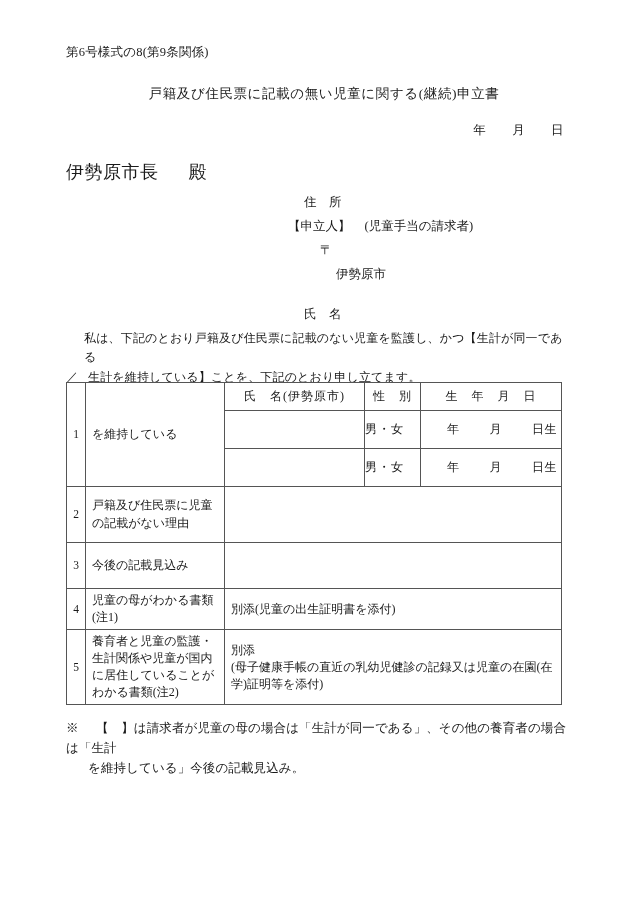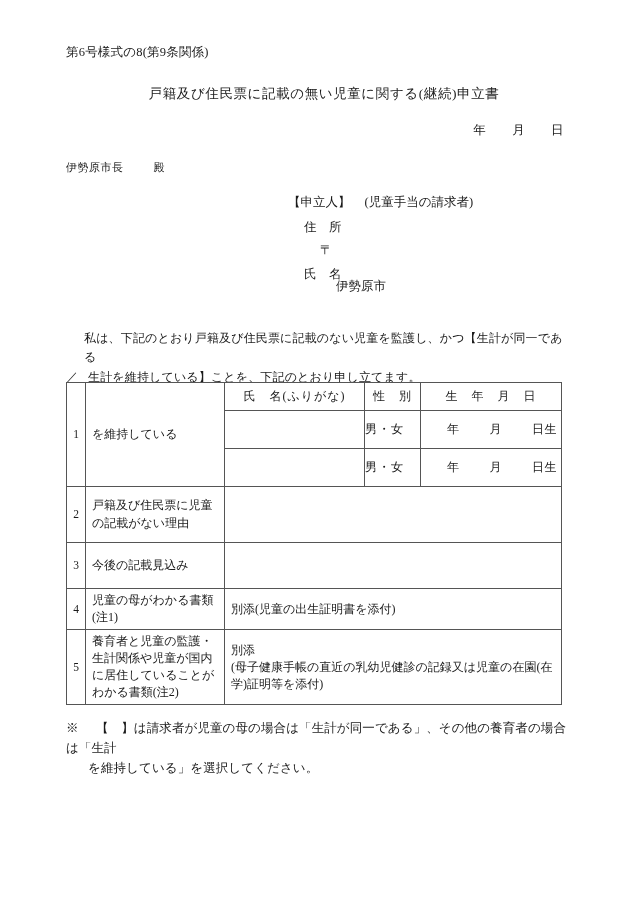--- a/index.html
+++ b/index.html
@@ -48,21 +48,21 @@
     font-size: 12.5px;
     letter-spacing: 0.4px;
     white-space: nowrap;
   }
   .date-line .gap { display: inline-block; width: 26px; }
 
   .addressee {
     position: absolute;
     left: 66px;
     top: 160px;
-    font-size: 11px;
+    font-size: 18px;
     letter-spacing: 0.5px;
     white-space: nowrap;
   }
   .addressee .sp { display: inline-block; width: 30px; }
 
   
   .applicant {
     position: absolute;
     left: 288px;
     top: 196px;
@@ -153,48 +153,48 @@
 
   <div class="date-line">
     <span>年</span><span class="gap"></span><span>月</span><span class="gap"></span><span>日</span>
   </div>
 
   <div class="addressee">
     <span>伊勢原市長</span><span class="sp"></span><span>殿</span>
   </div>
 
   <div class="applicant">
+    <div class="ln l-addr">住　所</div>
     <div class="ln l-bracket">
       <span>【申立人】</span><span class="sp2"></span><span>(児童手当の請求者)</span>
     </div>
-    <div class="ln l-addr">住　所</div>
     <div class="ln l-zip">〒</div>
+    <div class="ln l-city">伊勢原市</div>
     <div class="ln l-name">氏　名</div>
-    <div class="ln l-city">伊勢原市</div>
   </div>
 
   <div class="statement">
     <div class="l1">私は、下記のとおり戸籍及び住民票に記載のない児童を監護し、かつ【生計が同一である</div>
     <div><span class="slash">／</span><span>生計を維持している】ことを、下記のとおり申し立てます。</span></div>
   </div>
 
   <table class="form-table">
     <colgroup>
       <col class="c-num">
         <col class="c-label">
         <col class="c-name">
         <col class="c-sex">
         <col class="c-dob">
     </colgroup>
     <tbody>
 
       <tr>
         <td class="c-num" rowspan="3">1</td>
         <td class="c-label" rowspan="3">を維持している</td>
-        <td class="hdr hdr-name">氏　名(ふりがな)</td>
+        <td class="hdr hdr-name">氏　名(伊勢原市)</td>
         <td class="hdr hdr-sex">性　別</td>
         <td class="hdr hdr-dob">生　年　月　日</td>
       </tr>
 
       <tr class="child-row">
         <td class="val-cell"></td>
         <td class="sex-cell">男・女</td>
         <td class="dob-cell">
           <span class="g1"></span><span>年</span><span class="g2"></span><span>月</span><span class="g2"></span><span>日生</span>
         </td>
@@ -233,16 +233,16 @@
           <div>別添</div>
           <div>(母子健康手帳の直近の乳幼児健診の記録又は児童の在園(在</div>
           <div>学)証明等を添付)</div>
         </td>
       </tr>
     </tbody>
   </table>
 
   <div class="notes">
     <div class="n-main"><span class="mk">※</span><span>【　】は請求者が児童の母の場合は「生計が同一である」、その他の養育者の場合は「生計</span></div>
-    <div class="n-cont">を維持している」を選択してください。</div>
+    <div class="n-cont">を維持している」今後の記載見込み。</div>
   </div>
 
 </div>
 
 </body></html>

